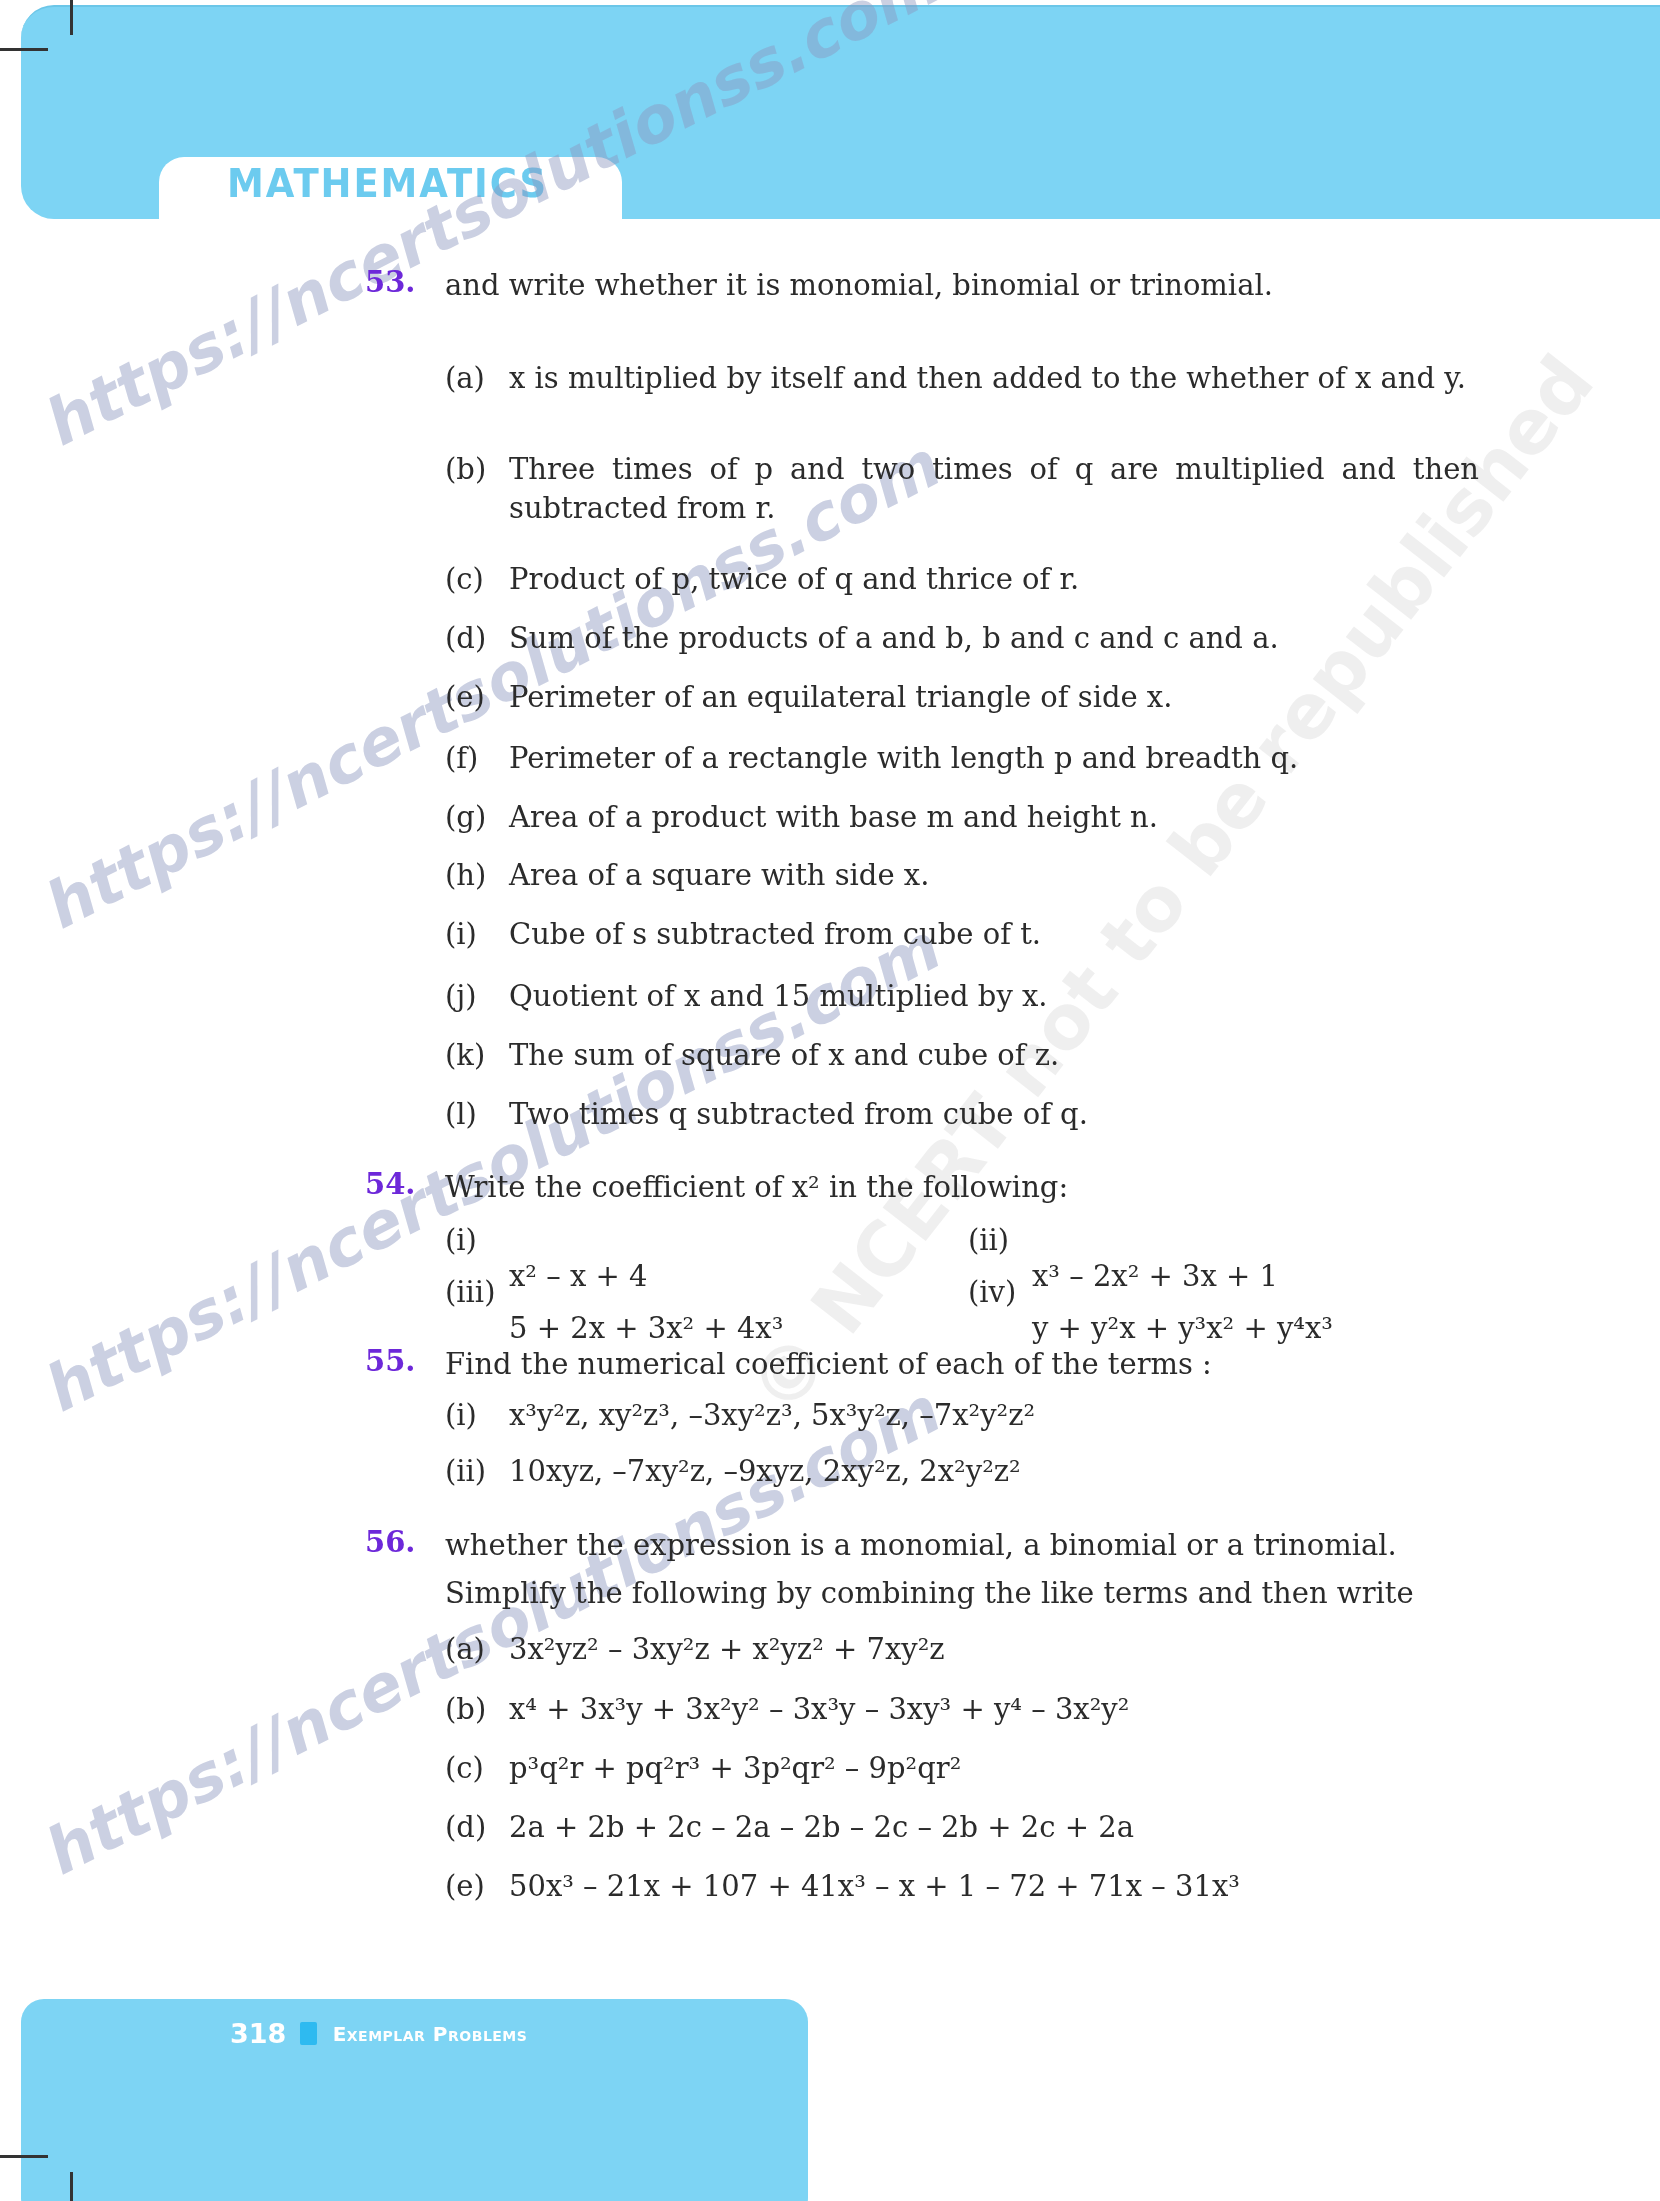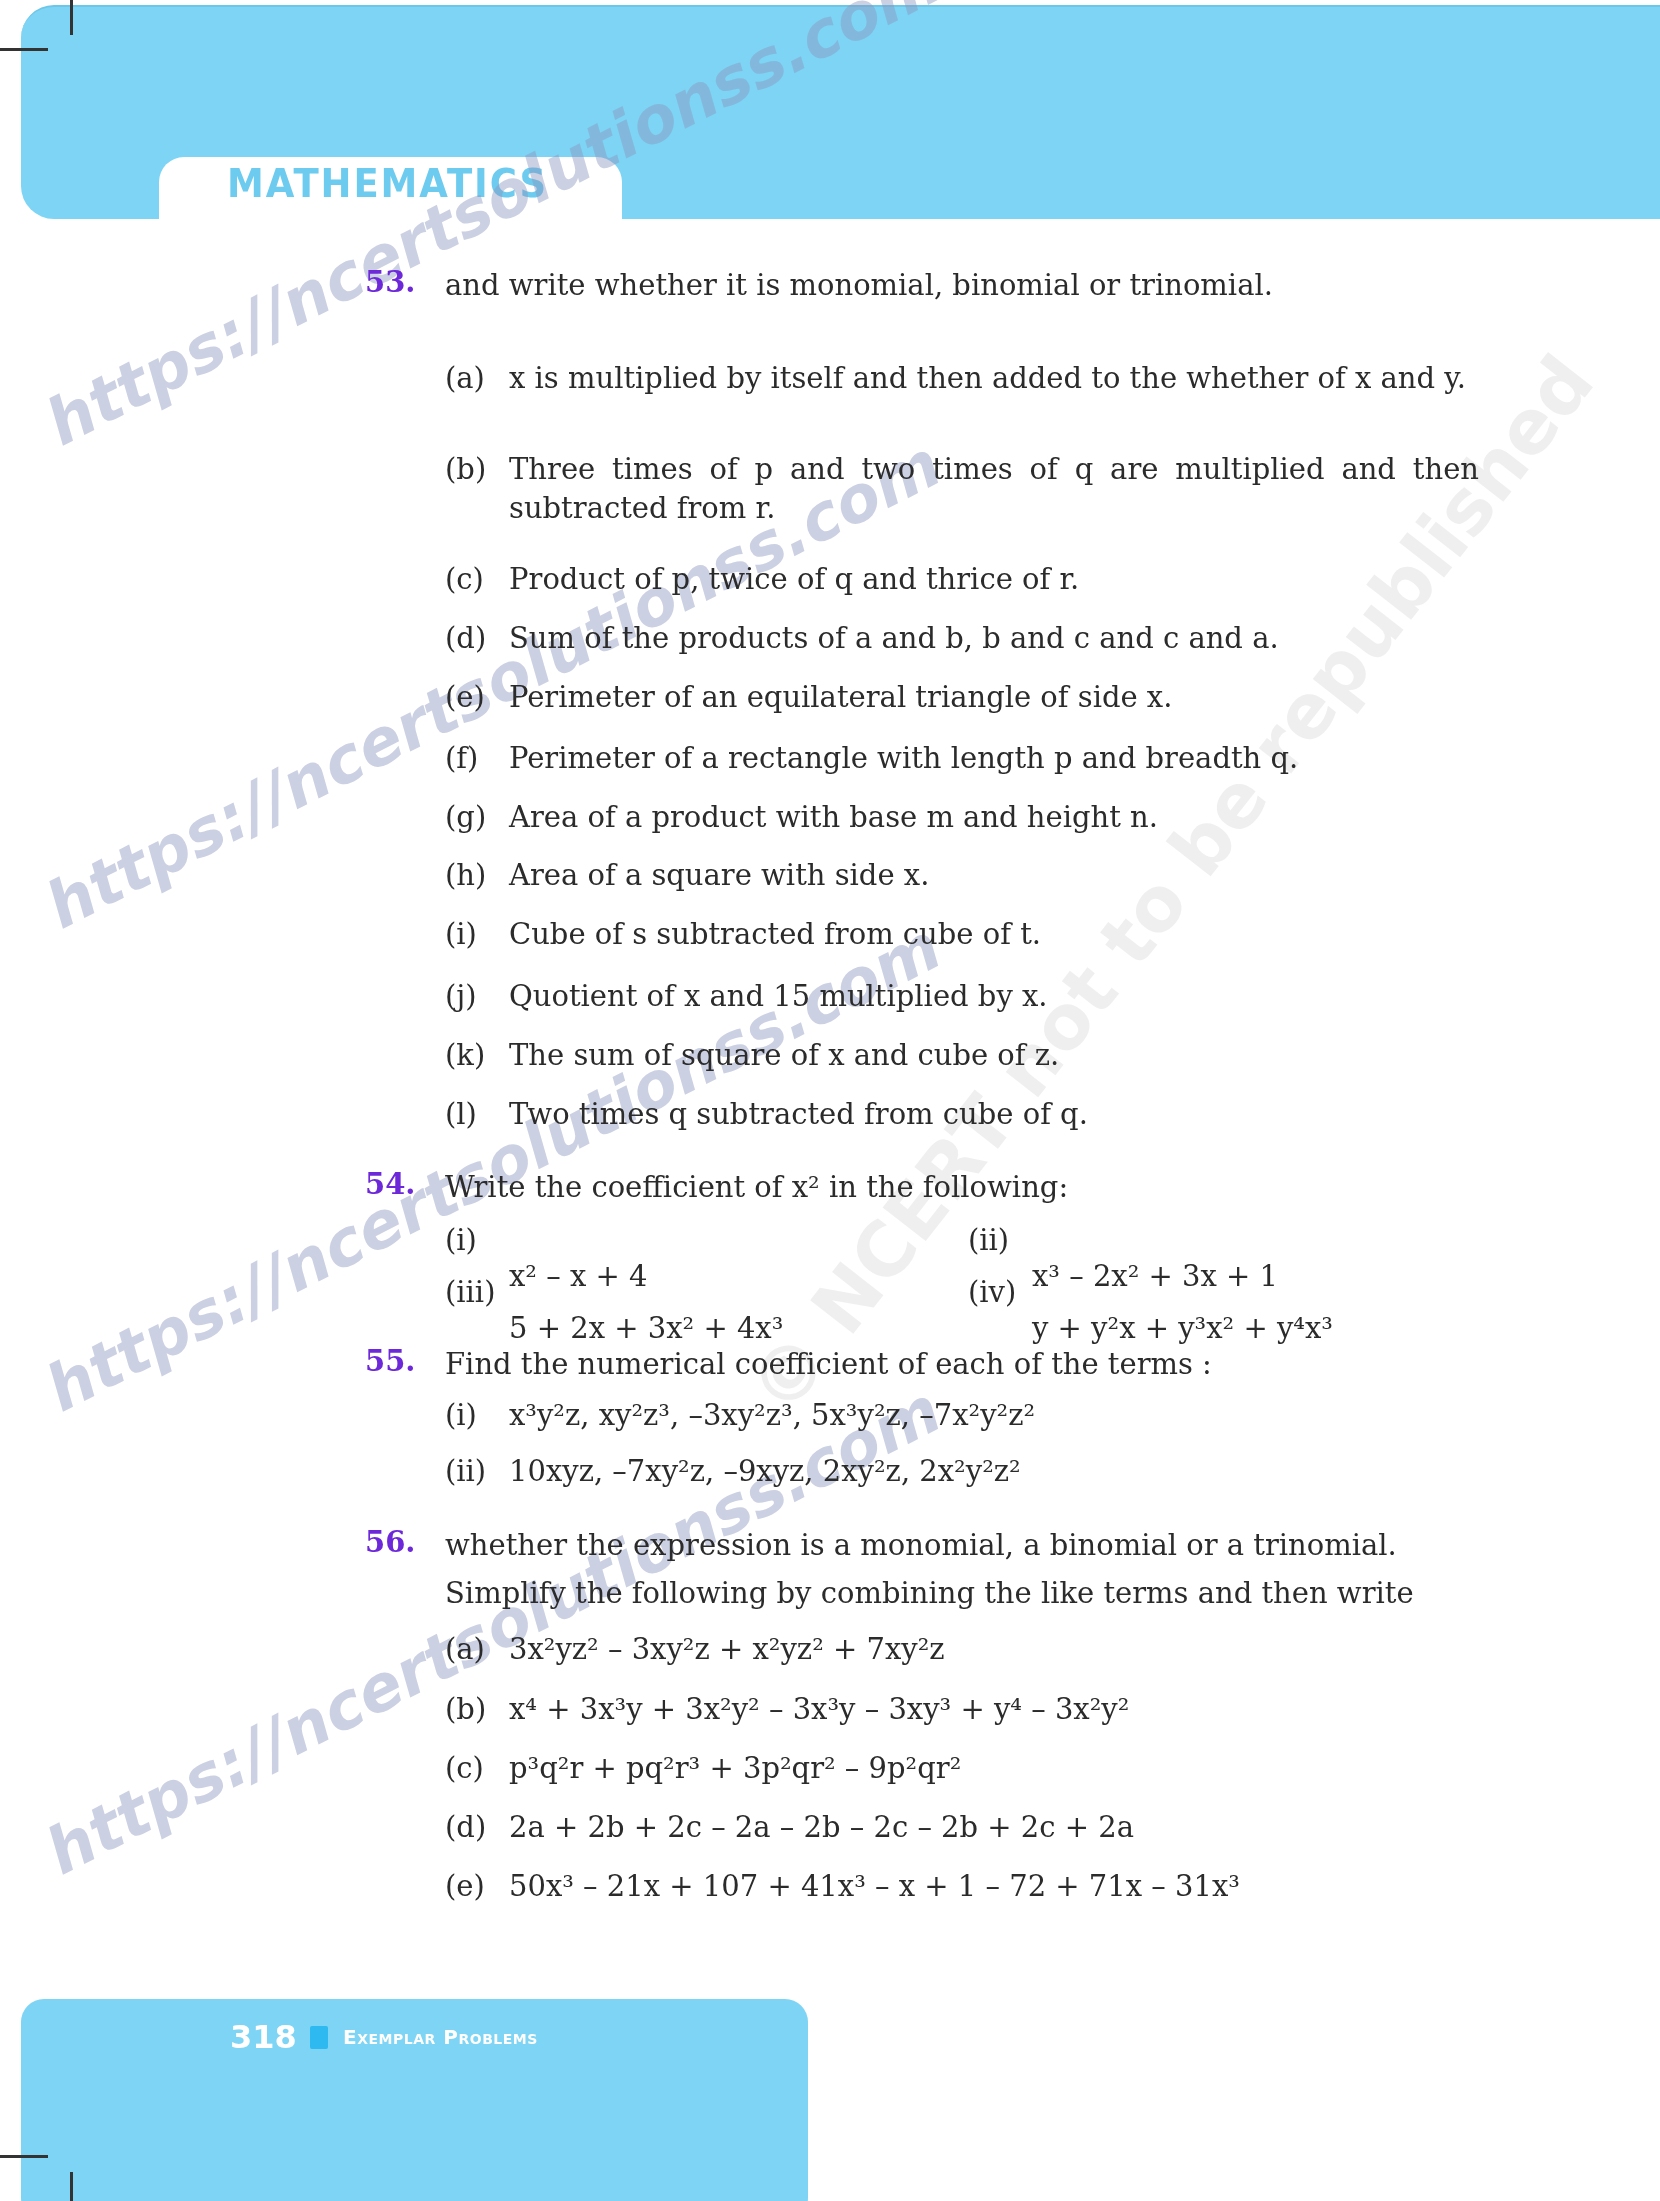--- a/index.html
+++ b/index.html
@@ -27,21 +27,21 @@
   .crop { position:absolute; background:#333; }
 
   .footer-band {
     position:absolute; left:21px; top:1999px; width:787px; height:222px;
     background:#7dd4f4; border-radius:23px;
   }
   .footer-text {
     position:absolute; left:230px; top:2018px; display:flex; align-items:center;
     font-family:"DejaVu Sans", sans-serif; color:#ffffff; font-weight:bold;
   }
-  .page-num { font-size:32px; }
+  .page-num { font-size:27px; }
   .footer-square {
     width:17.4px; height:23px; background:#2ebaf0; margin:0 15.4px 0 13.5px; border-radius:1.9px;
   }
   .footer-label { font-size:20px; font-variant:small-caps; letter-spacing:0.5px; }
 
   .content { position:absolute; left:0; top:0; width:1661px; }
   .q { position:absolute; left:365px; width:1139px; }
   .qnum {
     position:absolute; left:0; top:0; font-weight:bold; font-size:29px;
     font-family:"DejaVu Serif", serif; color:#6d28d9;

